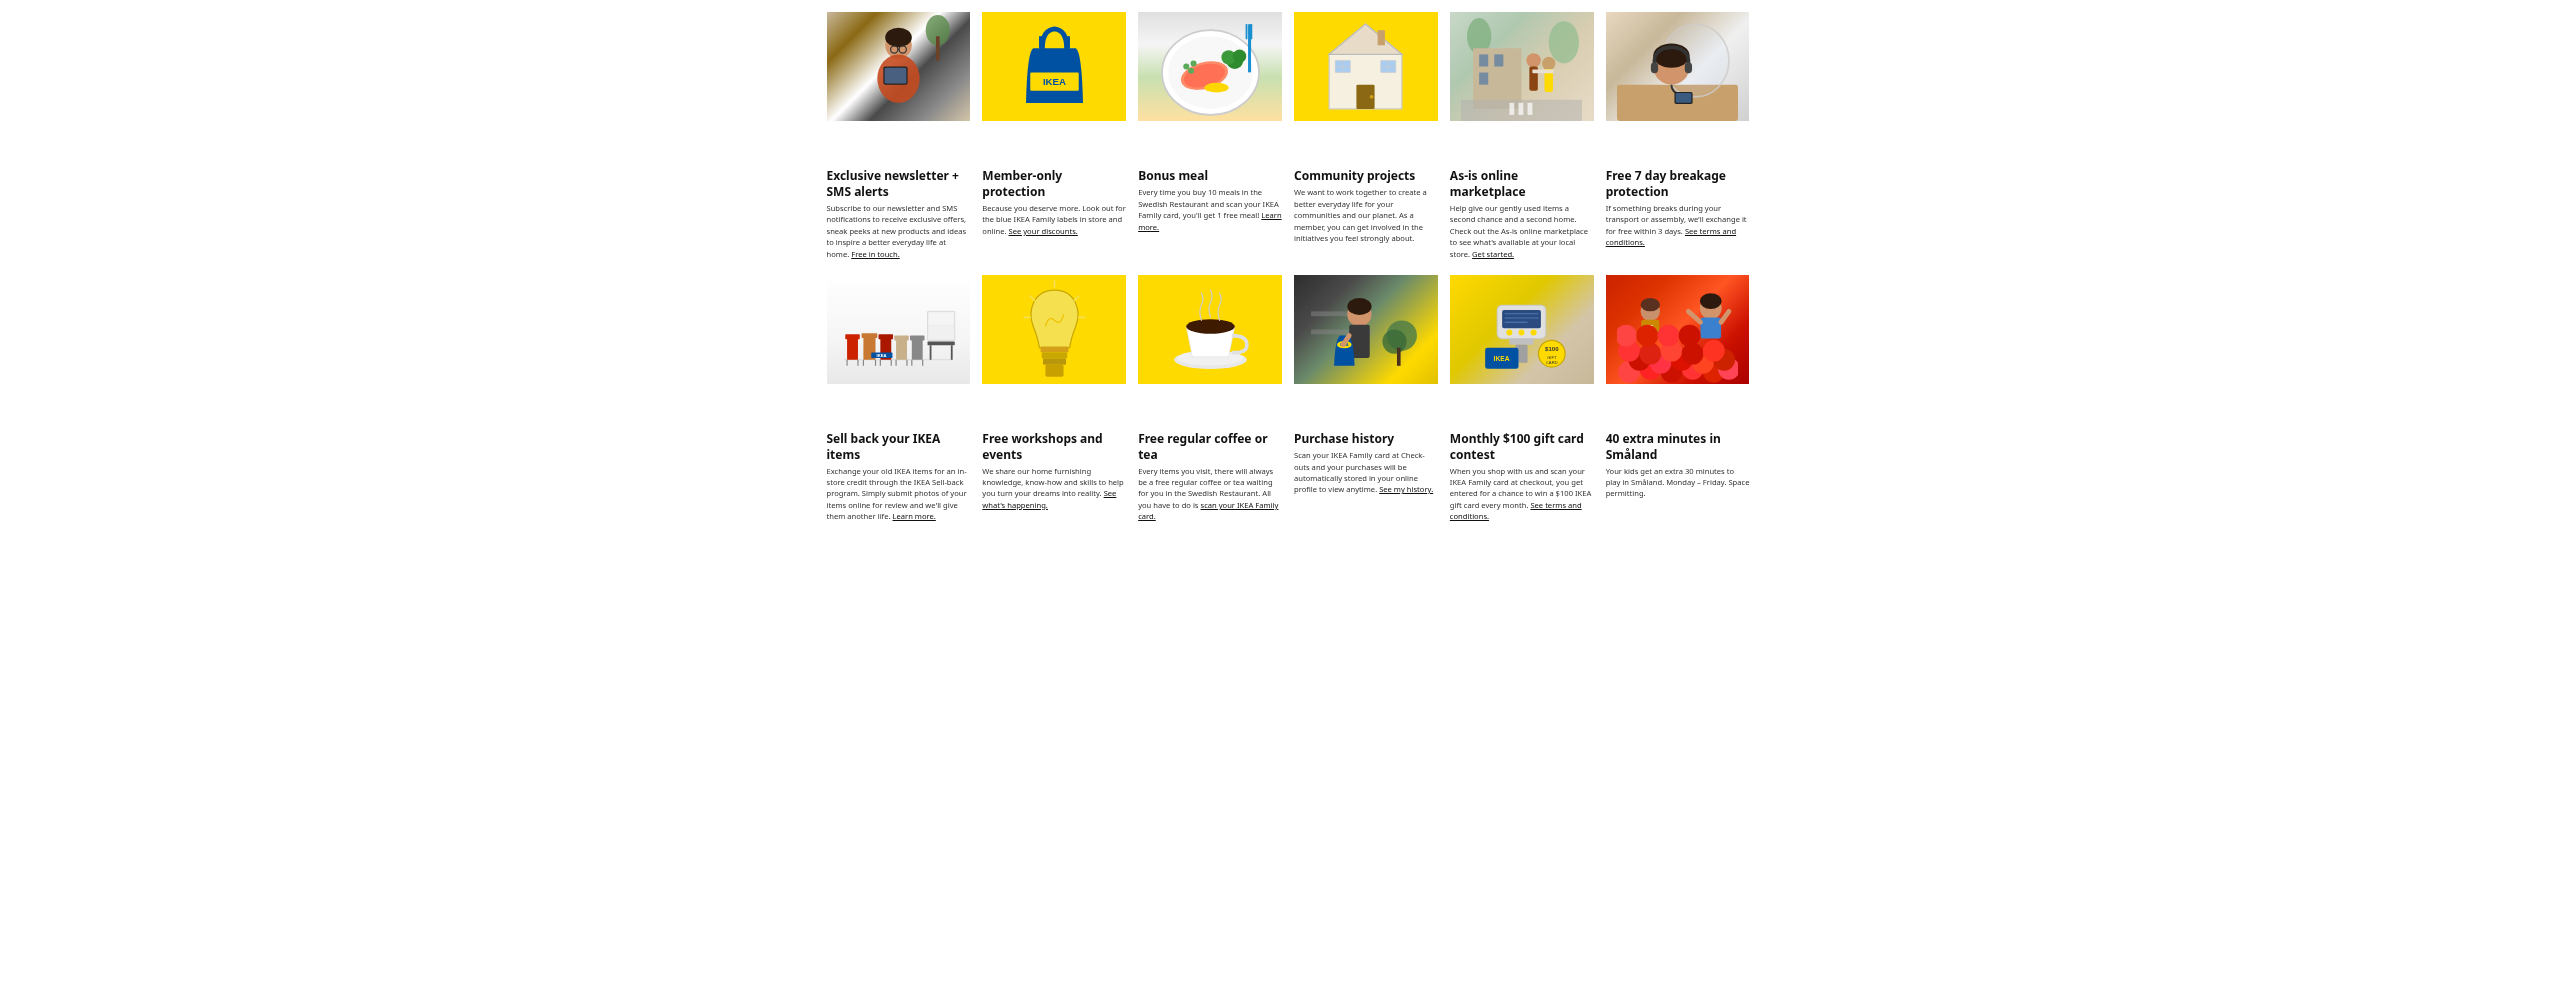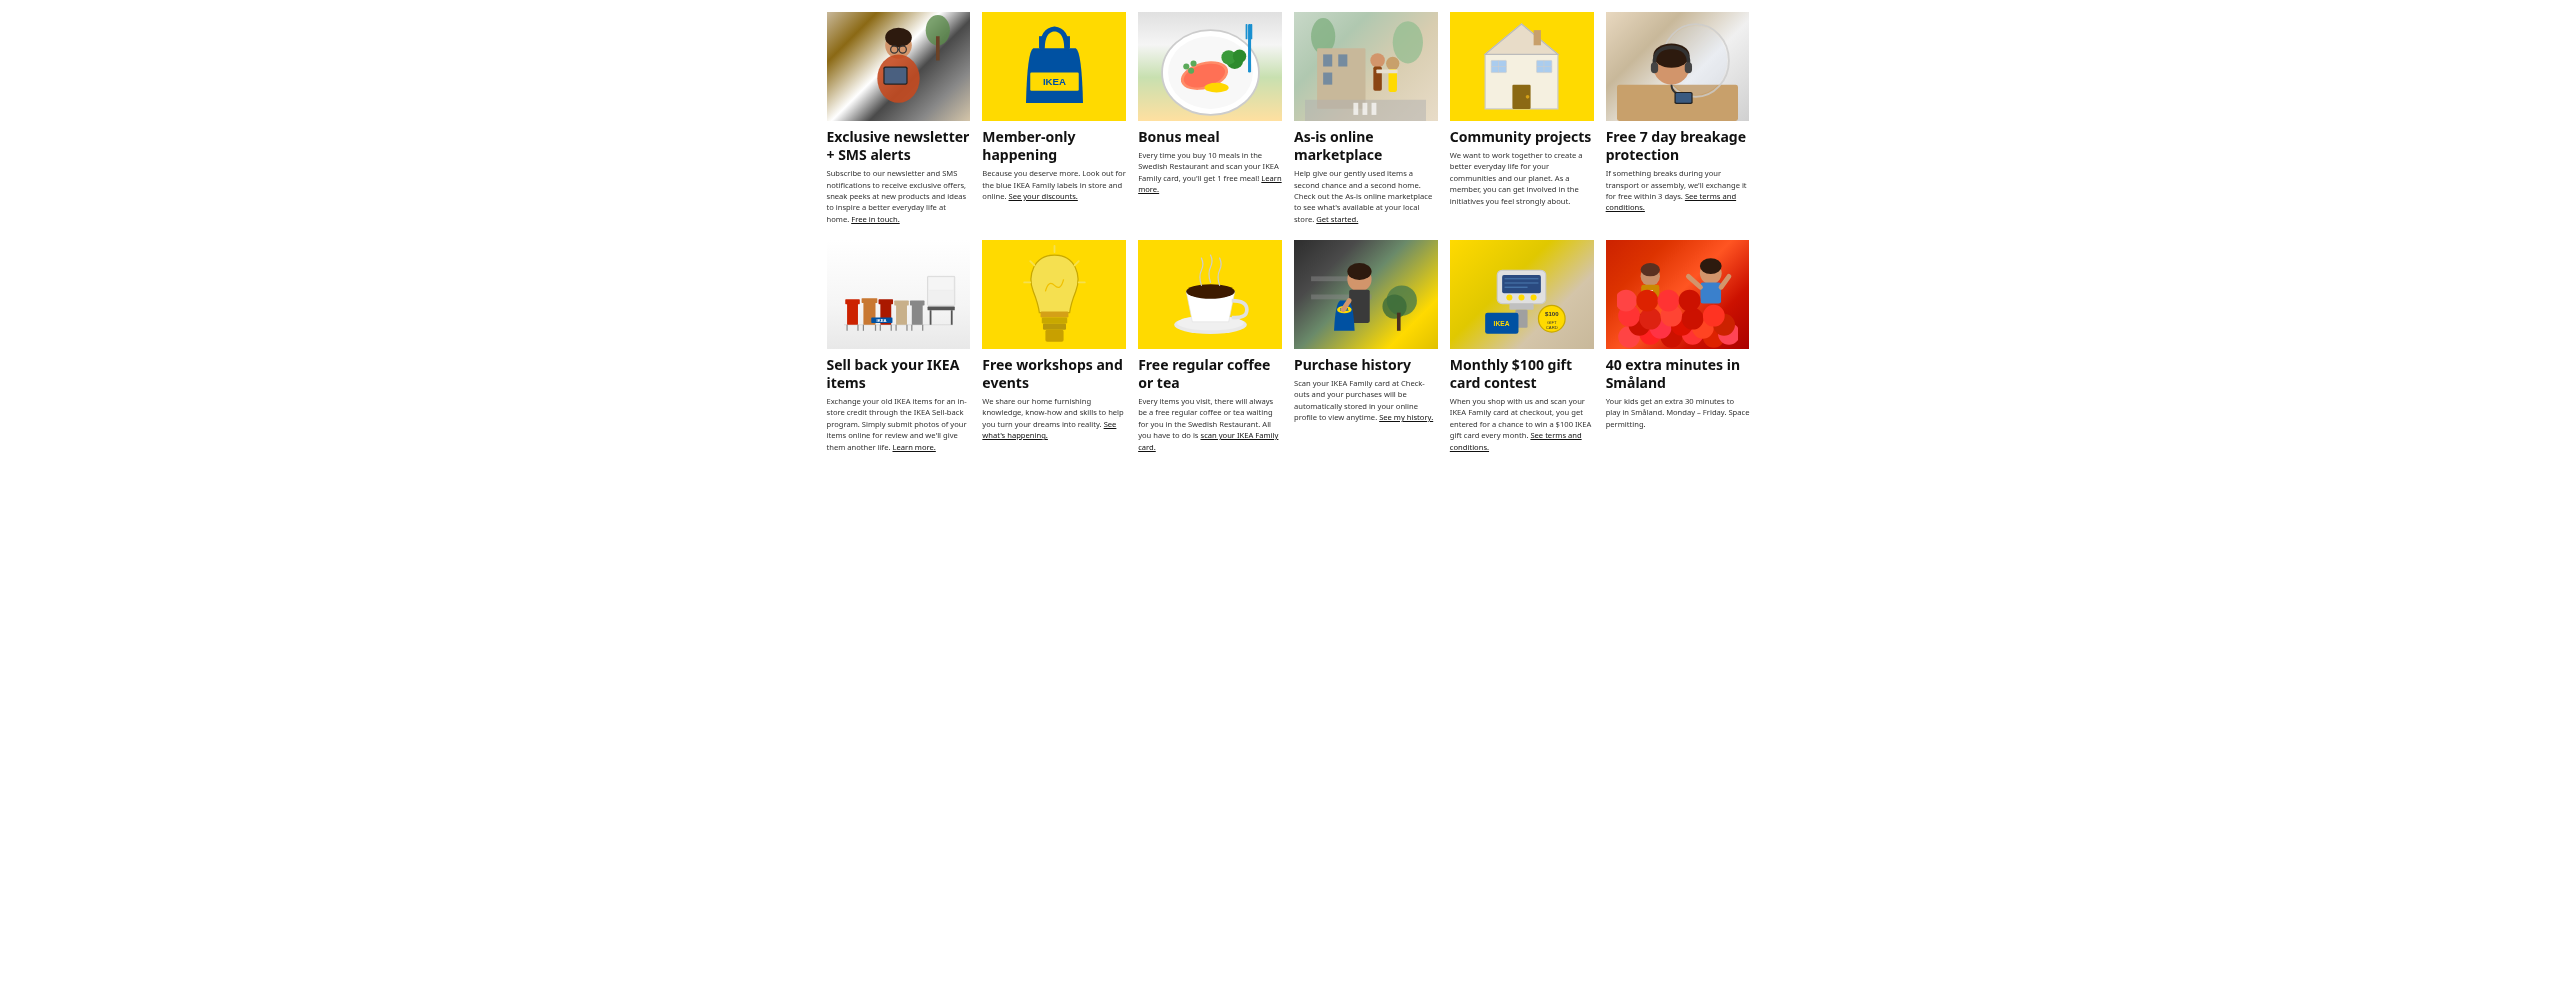--- a/index.html
+++ b/index.html
@@ -37,24 +37,25 @@
       align-items: center;
       justify-content: center;
       overflow: hidden;
     }
     .photo-ikea-bag {
       background: #FFDA00;
       display: flex; align-items: center; justify-content: center;
     }
 
     .card-title {
-      font-size: 14px;
+      font-size: 12px;
       font-weight: 700;
       margin-bottom: 3.6px;
       line-height: 1.3;
+      margin-top: 40px;
     }
     .card-desc {
       font-size: 7.6px;
       color: #333;
       line-height: 1.5;
     }
     .card-desc a {
       color: #111;
       cursor: pointer;
       text-align: center;
@@ -102,21 +103,21 @@
           <path d="M30 50 Q20 55 18 140 L112 140 Q110 55 100 50 Z" fill="#0051a2"></path>
           <path d="M45 50 Q45 20 65 18 Q85 20 85 50" fill="none" stroke="#0051a2" stroke-width="8" stroke-linecap="round"></path>
 
           <line x1="42" y1="50" x2="42" y2="30" stroke="#0051a2" stroke-width="5"></line>
           <line x1="88" y1="50" x2="88" y2="30" stroke="#0051a2" stroke-width="5"></line>
 
           <rect x="25" y="90" width="80" height="30" fill="#FFDA00" rx="2"></rect>
           <text x="65" y="111" text-anchor="middle" font-size="16" font-weight="bold" fill="#0051a2" font-family="Arial">IKEA</text>
         </svg>
       </div>
-      <div class="card-title">Member-only happening</div>
+      <div class="card-title">Member-only protection</div>
       <div class="card-desc">
         <span>Because you deserve more. Look out for the blue IKEA Family labels in store and online.</span> <a href="#">See your discounts.</a>
       </div>
     </div>
 
     <div class="card">
       <div class="card-image img-box" style="background: linear-gradient(180deg, #e0e0e0 0%, #f5f5f5 30%, #c8e0b0 60%, #ffe0a0 100%);">
         <svg width="109" height="109" viewBox="0 0 180 180">
 
           <ellipse cx="90" cy="100" rx="80" ry="70" fill="white" stroke="#ccc" stroke-width="3"></ellipse>
@@ -136,53 +137,20 @@
           <rect x="152" y="20" width="5" height="80" rx="2" fill="#1a90d0"></rect>
           <rect x="148" y="20" width="3" height="25" rx="1" fill="#1a90d0"></rect>
           <rect x="156" y="20" width="3" height="25" rx="1" fill="#1a90d0"></rect>
 
           <ellipse cx="100" cy="125" rx="20" ry="8" fill="#FFD700"></ellipse>
         </svg>
       </div>
       <div class="card-title">Bonus meal</div>
       <div class="card-desc">
         <span>Every time you buy 10 meals in the Swedish Restaurant and scan your IKEA Family card, you'll get 1 free meal!</span> <a href="#">Learn more.</a>
-      </div>
-    </div>
-
-    <div class="card">
-      <div class="card-image img-box" style="background: linear-gradient(135deg, #c8d8c8 0%, #b0c8b0 30%, #d8cdb0 60%, #e8dcc8 100%);">
-        <svg width="121" height="109" viewBox="0 0 200 180">
-
-          <ellipse cx="170" cy="50" rx="25" ry="35" fill="#8fbc8f" opacity="0.7"></ellipse>
-          <ellipse cx="30" cy="40" rx="20" ry="30" fill="#7aac7a" opacity="0.7"></ellipse>
-
-          <rect x="20" y="60" width="80" height="100" fill="#c8b89a" rx="2"></rect>
-          <rect x="30" y="70" width="15" height="20" fill="#6080a0" opacity="0.8"></rect>
-          <rect x="55" y="70" width="15" height="20" fill="#6080a0" opacity="0.8"></rect>
-          <rect x="30" y="100" width="15" height="20" fill="#6080a0" opacity="0.8"></rect>
-
-          <circle cx="120" cy="80" r="12" fill="#D2956B"></circle>
-          <rect x="113" y="90" width="14" height="40" fill="#8B4513" rx="3"></rect>
-
-          <circle cx="145" cy="85" r="11" fill="#C8A06B"></circle>
-          <rect x="138" y="94" width="14" height="38" fill="#FFDA00" rx="3"></rect>
-
-          <rect x="118" y="95" width="35" height="6" fill="#e8e0d0" rx="1"></rect>
-
-          <rect x="0" y="145" width="200" height="35" fill="#b0b0b0" opacity="0.5"></rect>
-
-          <rect x="80" y="150" width="8" height="20" fill="white" opacity="0.7"></rect>
-          <rect x="95" y="150" width="8" height="20" fill="white" opacity="0.7"></rect>
-          <rect x="110" y="150" width="8" height="20" fill="white" opacity="0.7"></rect>
-        </svg>
-      </div>
-      <div class="card-title">As-is online marketplace</div>
-      <div class="card-desc">
-        <span>Help give our gently used items a second chance and a second home. Check out the As-is online marketplace to see what's available at your local store.</span> <a href="#">Get started.</a>
       </div>
     </div>
 
     <div class="card">
       <div class="card-image img-box photo-ikea-bag" style="background:#FFDA00;">
         <svg width="85" height="97" viewBox="0 0 140 160">
 
           <polygon points="70,10 130,60 130,150 10,150 10,60" fill="#f5f0e0" stroke="#ccc" stroke-width="2"></polygon>
 
           <polygon points="70,10 130,60 10,60" fill="#e8dcc8" stroke="#bbb" stroke-width="2"></polygon>
@@ -195,20 +163,53 @@
           <line x1="20" y1="80" x2="45" y2="80" stroke="#ccc" stroke-width="1"></line>
           <rect x="95" y="70" width="25" height="20" fill="#aaccee" stroke="#ccc" stroke-width="1" rx="1"></rect>
           <line x1="107" y1="70" x2="107" y2="90" stroke="#ccc" stroke-width="1"></line>
           <line x1="95" y1="80" x2="120" y2="80" stroke="#ccc" stroke-width="1"></line>
 
           <rect x="90" y="20" width="12" height="25" fill="#c8a06b"></rect>
         </svg>
       </div>
       <div class="card-title">Community projects</div>
       <div class="card-desc">We want to work together to create a better everyday life for your communities and our planet. As a member, you can get involved in the initiatives you feel strongly about.</div>
+    </div>
+
+    <div class="card">
+      <div class="card-image img-box" style="background: linear-gradient(135deg, #c8d8c8 0%, #b0c8b0 30%, #d8cdb0 60%, #e8dcc8 100%);">
+        <svg width="121" height="109" viewBox="0 0 200 180">
+
+          <ellipse cx="170" cy="50" rx="25" ry="35" fill="#8fbc8f" opacity="0.7"></ellipse>
+          <ellipse cx="30" cy="40" rx="20" ry="30" fill="#7aac7a" opacity="0.7"></ellipse>
+
+          <rect x="20" y="60" width="80" height="100" fill="#c8b89a" rx="2"></rect>
+          <rect x="30" y="70" width="15" height="20" fill="#6080a0" opacity="0.8"></rect>
+          <rect x="55" y="70" width="15" height="20" fill="#6080a0" opacity="0.8"></rect>
+          <rect x="30" y="100" width="15" height="20" fill="#6080a0" opacity="0.8"></rect>
+
+          <circle cx="120" cy="80" r="12" fill="#D2956B"></circle>
+          <rect x="113" y="90" width="14" height="40" fill="#8B4513" rx="3"></rect>
+
+          <circle cx="145" cy="85" r="11" fill="#C8A06B"></circle>
+          <rect x="138" y="94" width="14" height="38" fill="#FFDA00" rx="3"></rect>
+
+          <rect x="118" y="95" width="35" height="6" fill="#e8e0d0" rx="1"></rect>
+
+          <rect x="0" y="145" width="200" height="35" fill="#b0b0b0" opacity="0.5"></rect>
+
+          <rect x="80" y="150" width="8" height="20" fill="white" opacity="0.7"></rect>
+          <rect x="95" y="150" width="8" height="20" fill="white" opacity="0.7"></rect>
+          <rect x="110" y="150" width="8" height="20" fill="white" opacity="0.7"></rect>
+        </svg>
+      </div>
+      <div class="card-title">As-is online marketplace</div>
+      <div class="card-desc">
+        <span>Help give our gently used items a second chance and a second home. Check out the As-is online marketplace to see what's available at your local store.</span> <a href="#">Get started.</a>
+      </div>
     </div>
 
     <div class="card">
       <div class="card-image img-box" style="background: linear-gradient(135deg, #e8d8c0 0%, #c8b89a 30%, #f0f0f0 60%, #d0d0d0 100%);">
         <svg width="121" height="109" viewBox="0 0 200 180">
 
           <rect x="0" y="120" width="200" height="60" fill="#c8a06b" rx="4"></rect>
 
           <ellipse cx="130" cy="80" rx="55" ry="60" fill="none" stroke="#ccc" stroke-width="3" opacity="0.8"></ellipse>
           <ellipse cx="130" cy="80" rx="52" ry="57" fill="rgba(200,220,255,0.15)"></ellipse>

